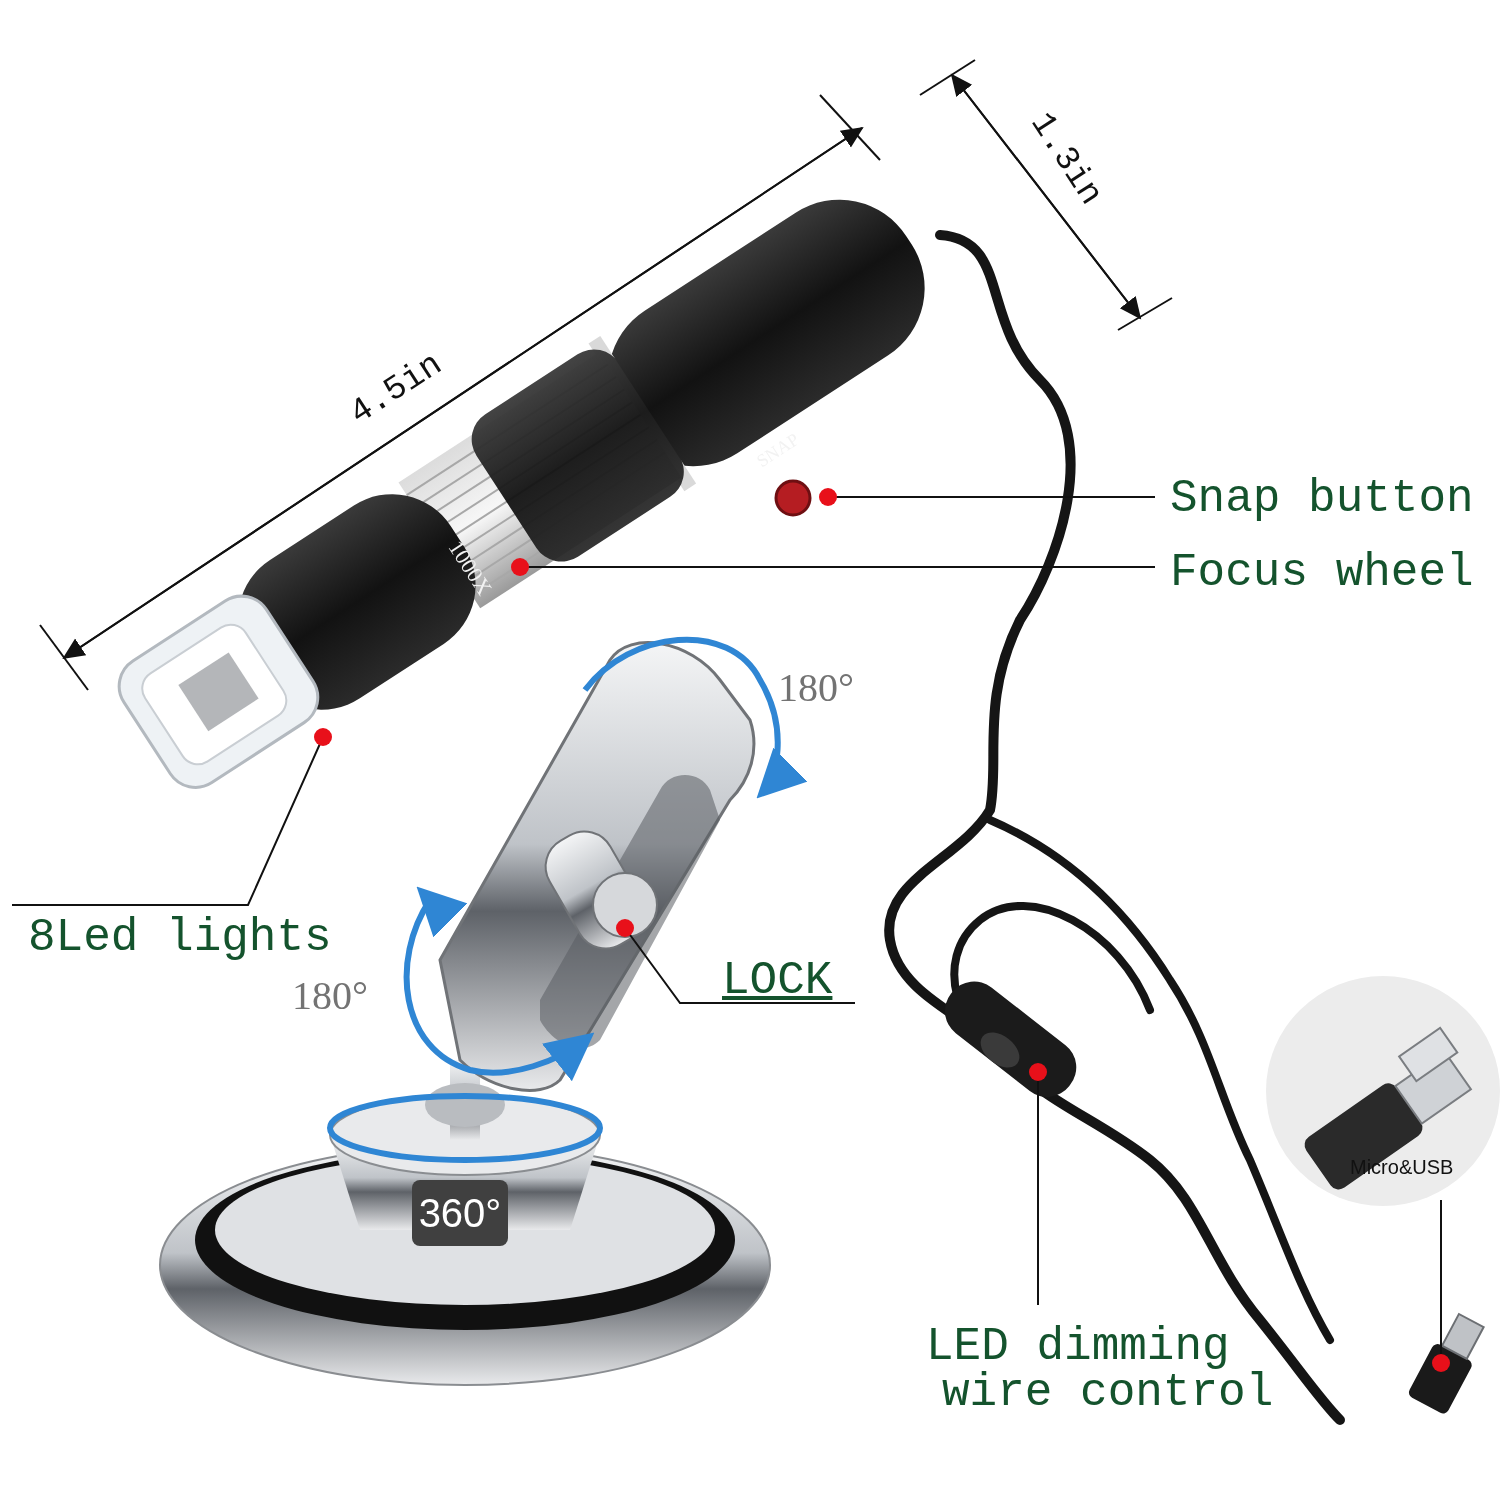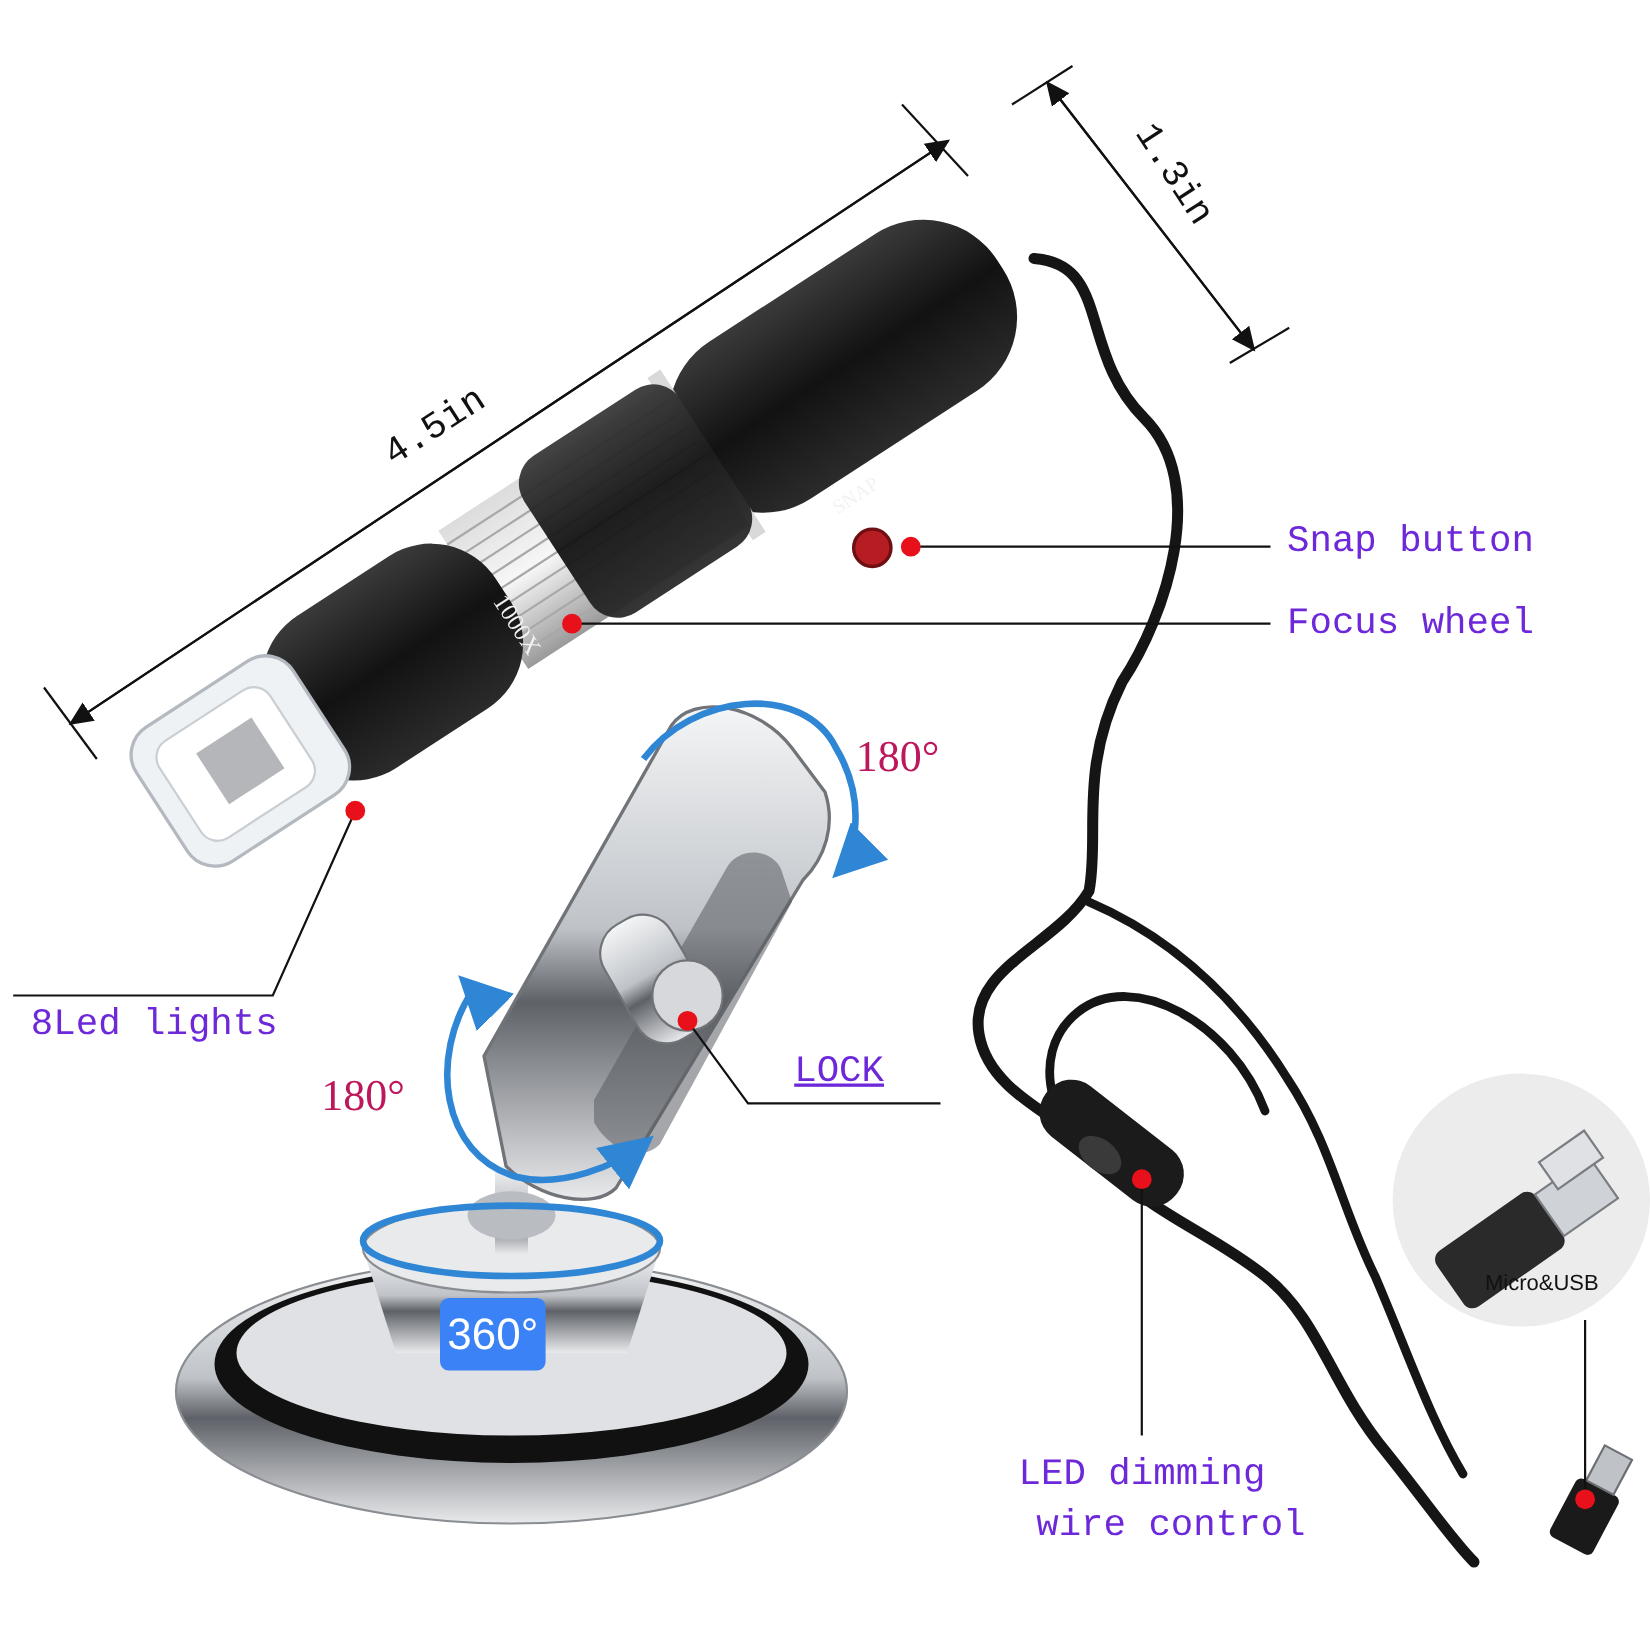--- a/index.html
+++ b/index.html
@@ -1,23 +1,23 @@
 <!DOCTYPE html>
 <html><head>
 <meta charset="utf-8">
 <style>
   html, body { margin: 0; padding: 0; background: #ffffff; }
   body { width: 1500px; height: 1500px; position: relative; overflow: hidden; font-family: "Liberation Serif", "DejaVu Serif", serif; }
   svg { position: absolute; left: 0; top: 0; }
-  .label { position: absolute; color: #6d28d9; font-family: "Liberation Mono", "DejaVu Sans Mono", monospace; font-size: 34px; white-space: nowrap; line-height: 1; }
+  .label { position: absolute; color: #14532d; font-family: "Liberation Mono", "DejaVu Sans Mono", monospace; font-size: 46px; white-space: nowrap; line-height: 1; }
   .dim { position: absolute; color: #111; font-family: "Liberation Mono", "DejaVu Sans Mono", monospace; font-size: 34px; white-space: nowrap; }
-  .deg { position: absolute; color: #be185d; font-family: "Liberation Serif", "DejaVu Serif", serif; font-size: 40px; }
+  .deg { position: absolute; color: #737373; font-family: "Liberation Serif", "DejaVu Serif", serif; font-size: 40px; }
   .inset { position: absolute; left: 1266px; top: 976px; width: 234px; height: 230px; border-radius: 50%; background: #ececec; }
   .inset-label { position: absolute; left: 1350px; top: 1156px; font-family: "Liberation Sans", "DejaVu Sans", sans-serif; font-size: 20px; color: #111; }
-  .deg360 { position: absolute; left: 400px; top: 1180px; width: 96px; height: 66px; background: #3b82f6; border-radius: 8px; color: #fff; font-family: "Liberation Sans", "DejaVu Sans", sans-serif; font-size: 40px; text-align: center; line-height: 66px; }
+  .deg360 { position: absolute; left: 412px; top: 1180px; width: 96px; height: 66px; background: #404040; border-radius: 8px; color: #fff; font-family: "Liberation Sans", "DejaVu Sans", sans-serif; font-size: 40px; text-align: center; line-height: 66px; }
 </style>
 </head>
 <body>
 
 <svg width="1500" height="1500" viewBox="0 0 1500 1500">
   <defs>
     <linearGradient id="chrome" x1="0" y1="0" x2="0" y2="1">
       <stop offset="0" stop-color="#f4f5f6"></stop>
       <stop offset="0.45" stop-color="#bfc3c8"></stop>
       <stop offset="0.6" stop-color="#5e6268"></stop>

